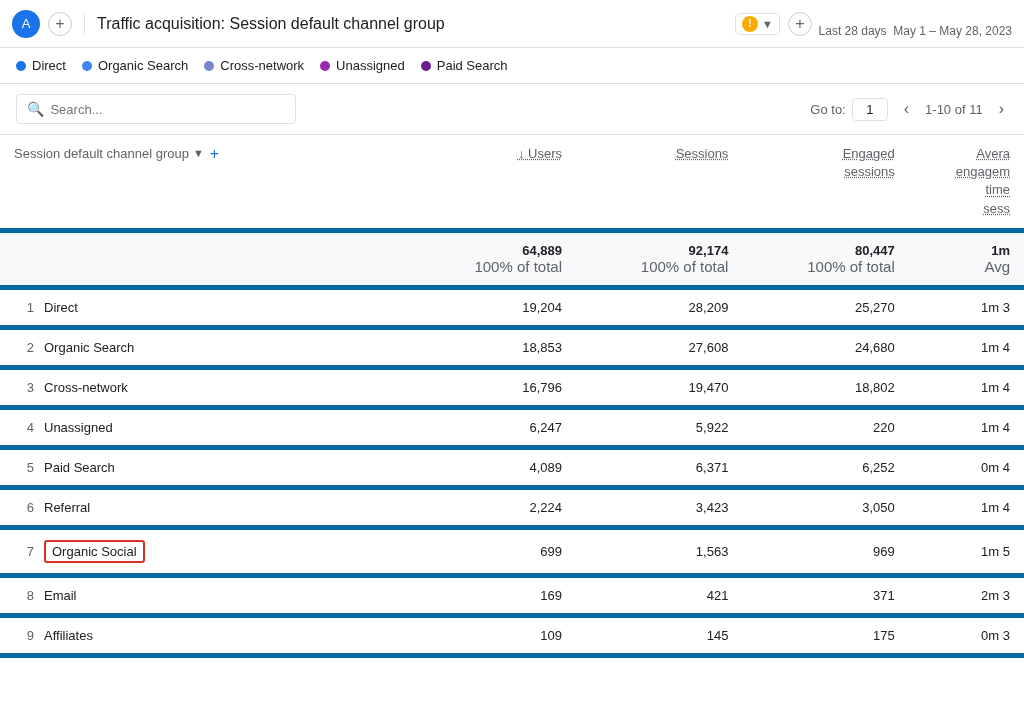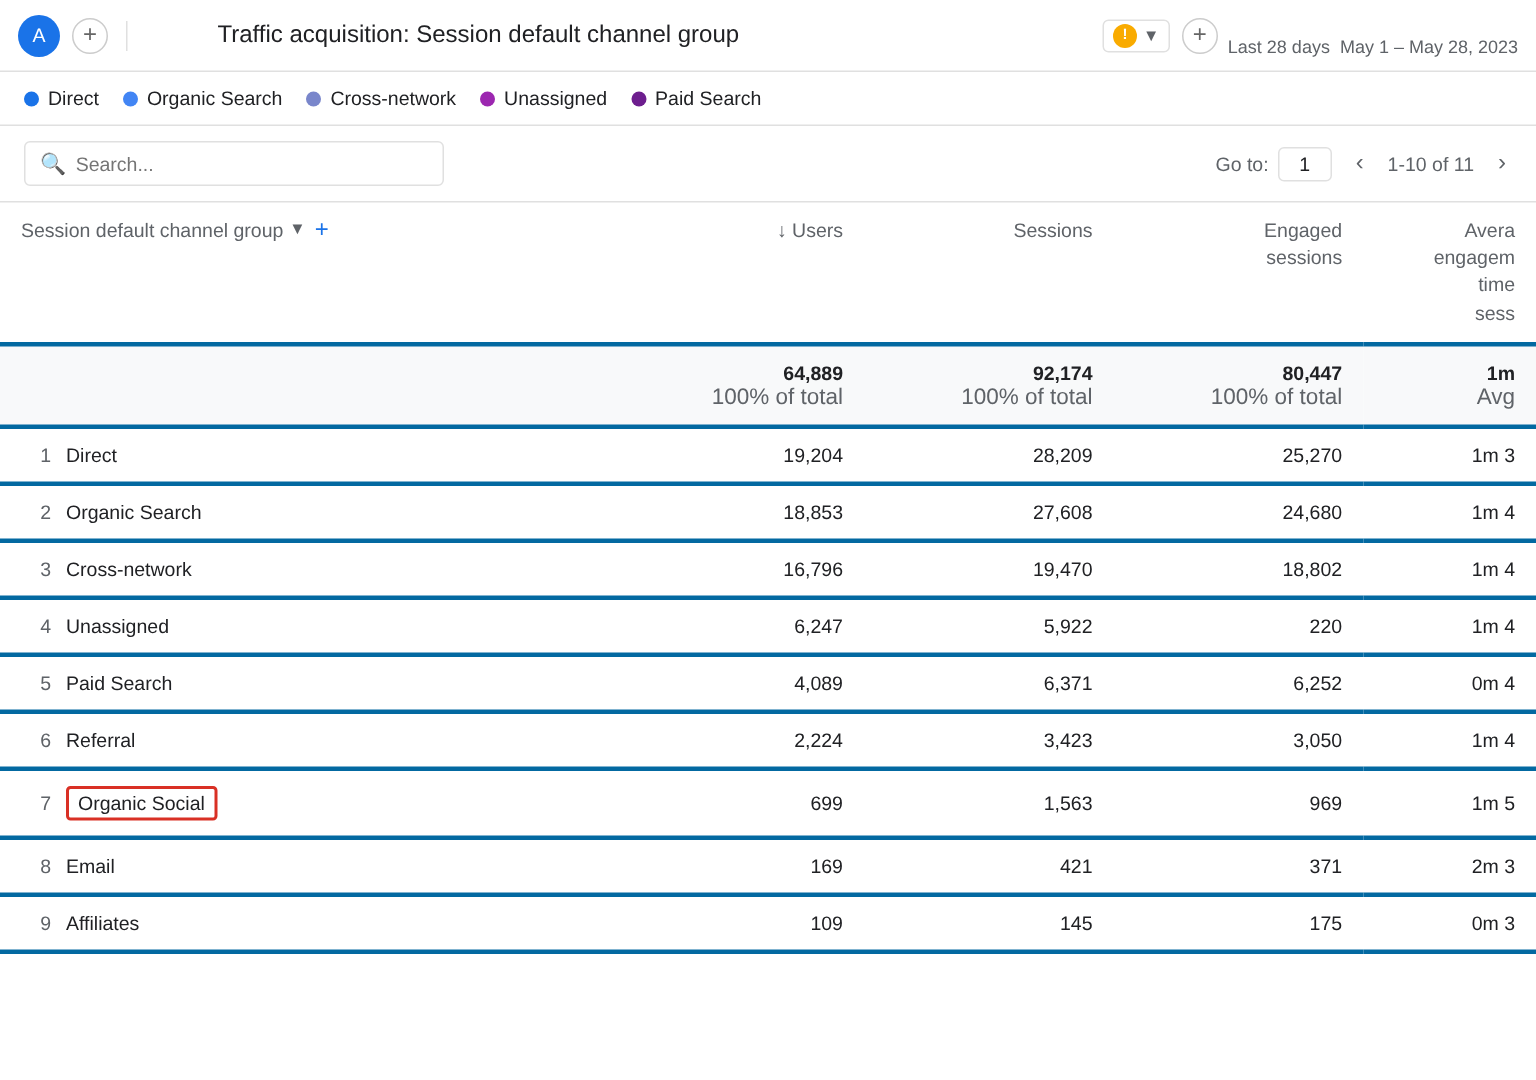--- a/index.html
+++ b/index.html
@@ -43,21 +43,20 @@
     .top-bar-divider {
       width: 1px; height: 20px;
       background: #e0e0e0;
       margin-right: 12px;
     }
     .top-bar-title {
       font-size: 16px;
       font-weight: 400;
       color: #202124;
       flex: 1;
-      margin-left: 48px;
     }
     .top-bar-warning {
       display: inline-flex;
       align-items: center;
       margin-left: 8px;
       border: 1px solid #e0e0e0;
       border-radius: 4px;
       padding: 2px 6px;
       cursor: pointer;
     }
@@ -185,21 +184,21 @@
       overflow-x: auto;
       overflow-y: auto;
     }
     table {
       width: 100%;
       border-collapse: collapse;
     }
     th, td {
       padding: 10px 14px;
       text-align: right;
-      border-bottom: 3px solid #0369a1;
+      border-bottom: 5px solid #0369a1;
       font-size: 13px;
     }
     th {
       font-weight: 500;
       color: #5f6368;
       background: #fff;
       position: sticky;
       top: 0;
     }
     th.col-name, td.col-name {
@@ -231,20 +230,21 @@
     }
     .row-highlighted td {
       
     }
 
     .header-th {
       vertical-align: top;
       line-height: 1.4;
     }
     .th-underline {
+      text-decoration: underline;
       text-decoration-style: dotted;
     }
     .col-partial {
       overflow: hidden;
       white-space: nowrap;
       max-width: 80px;
     }
   </style>
 </head>
 <body>

